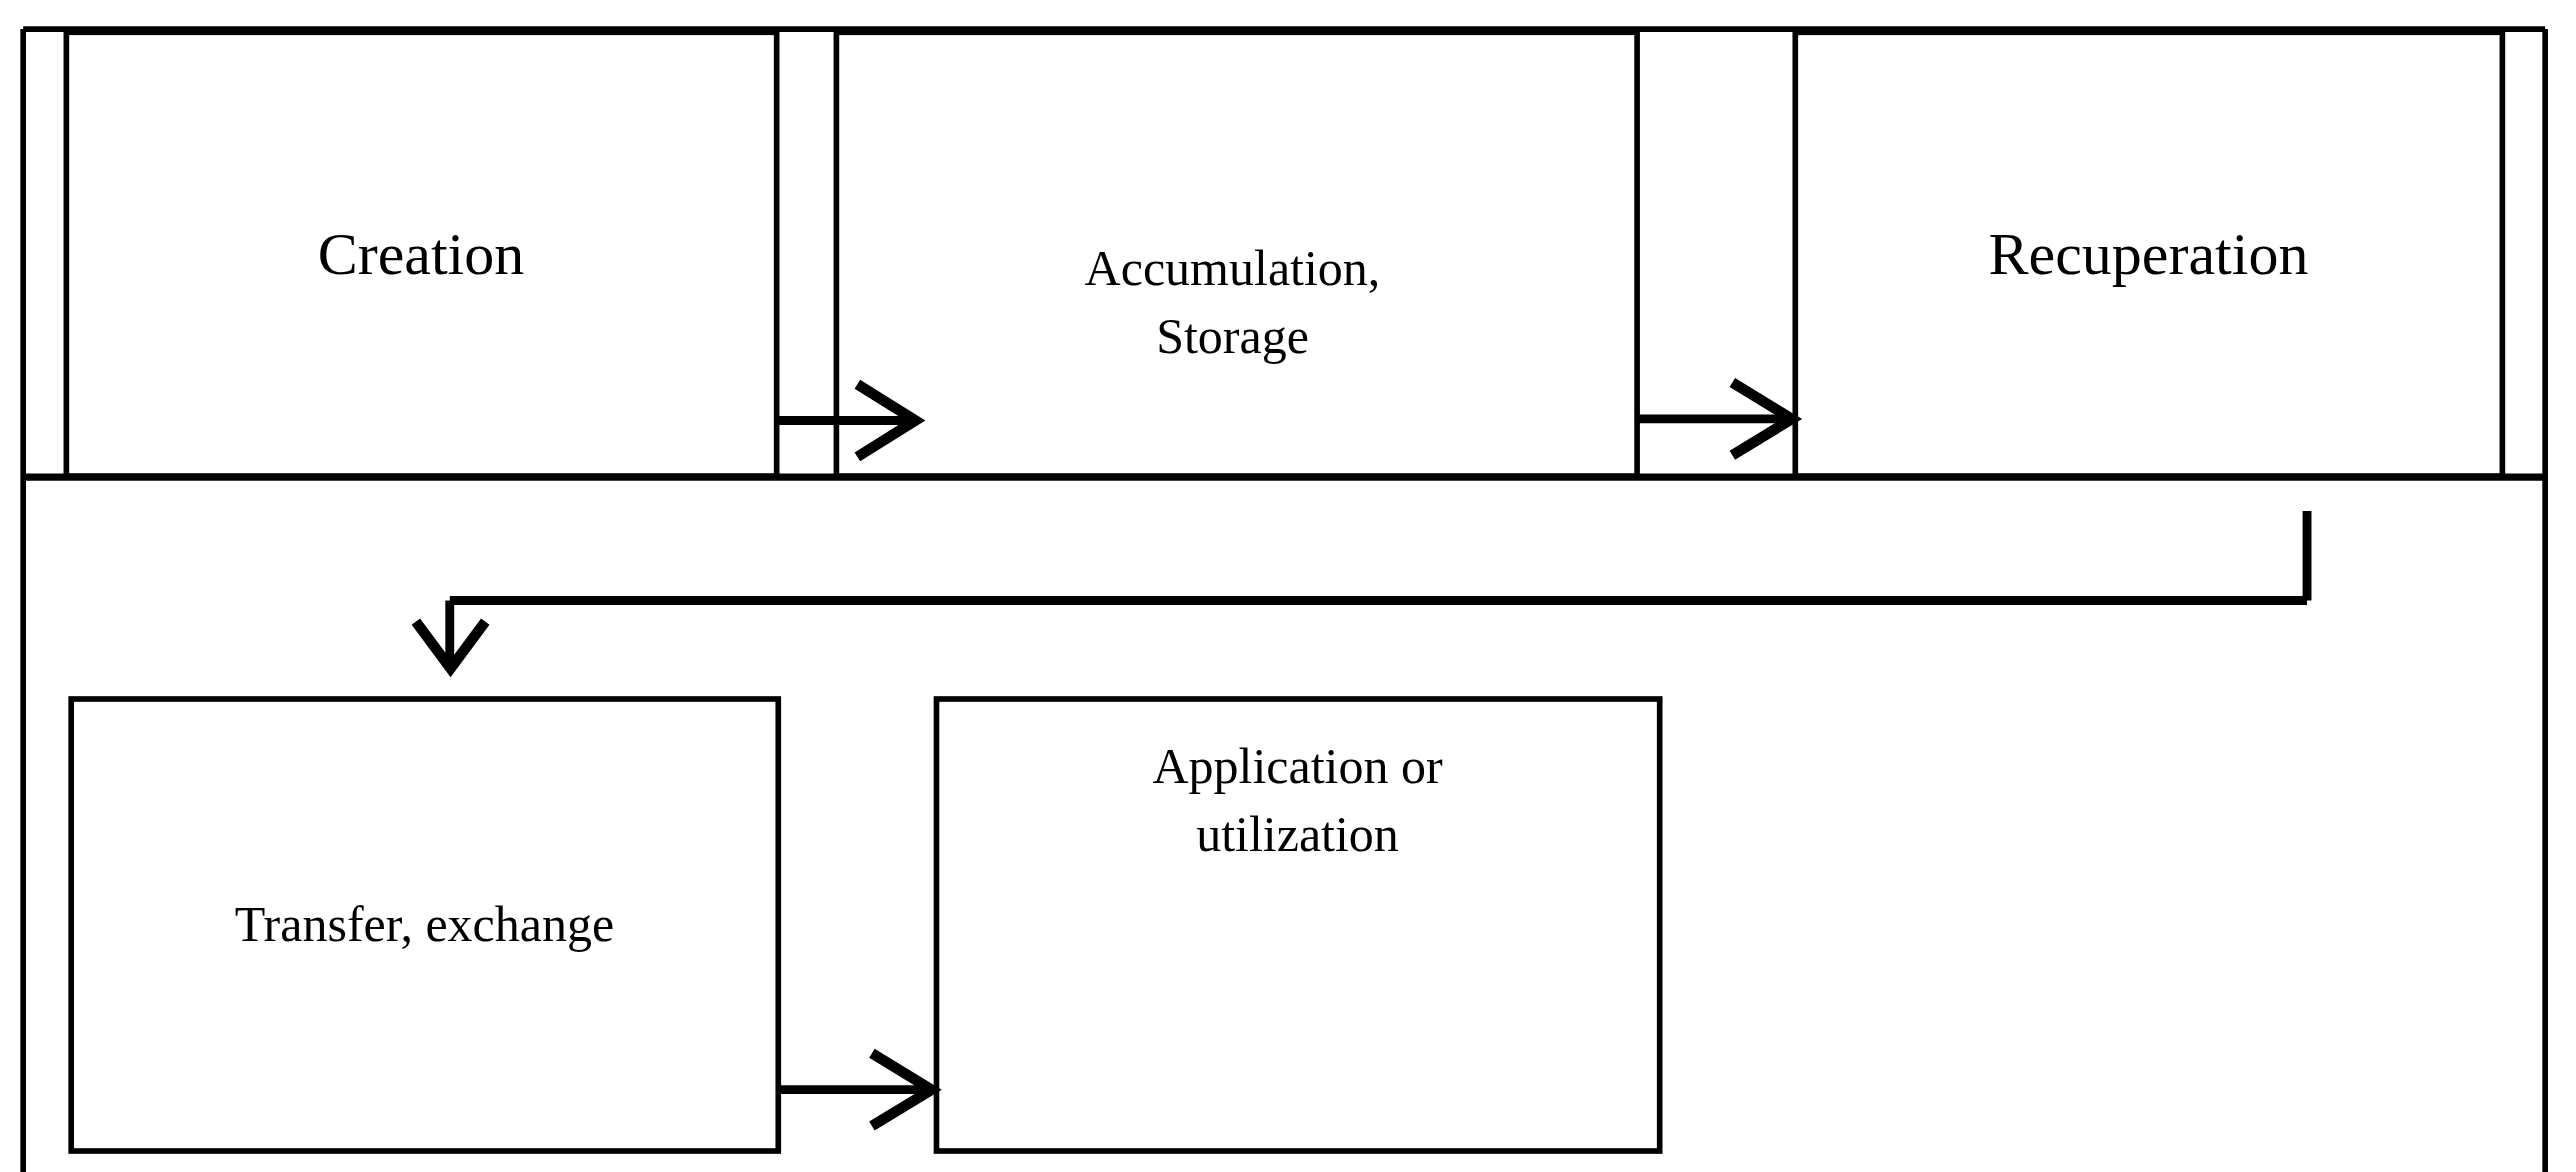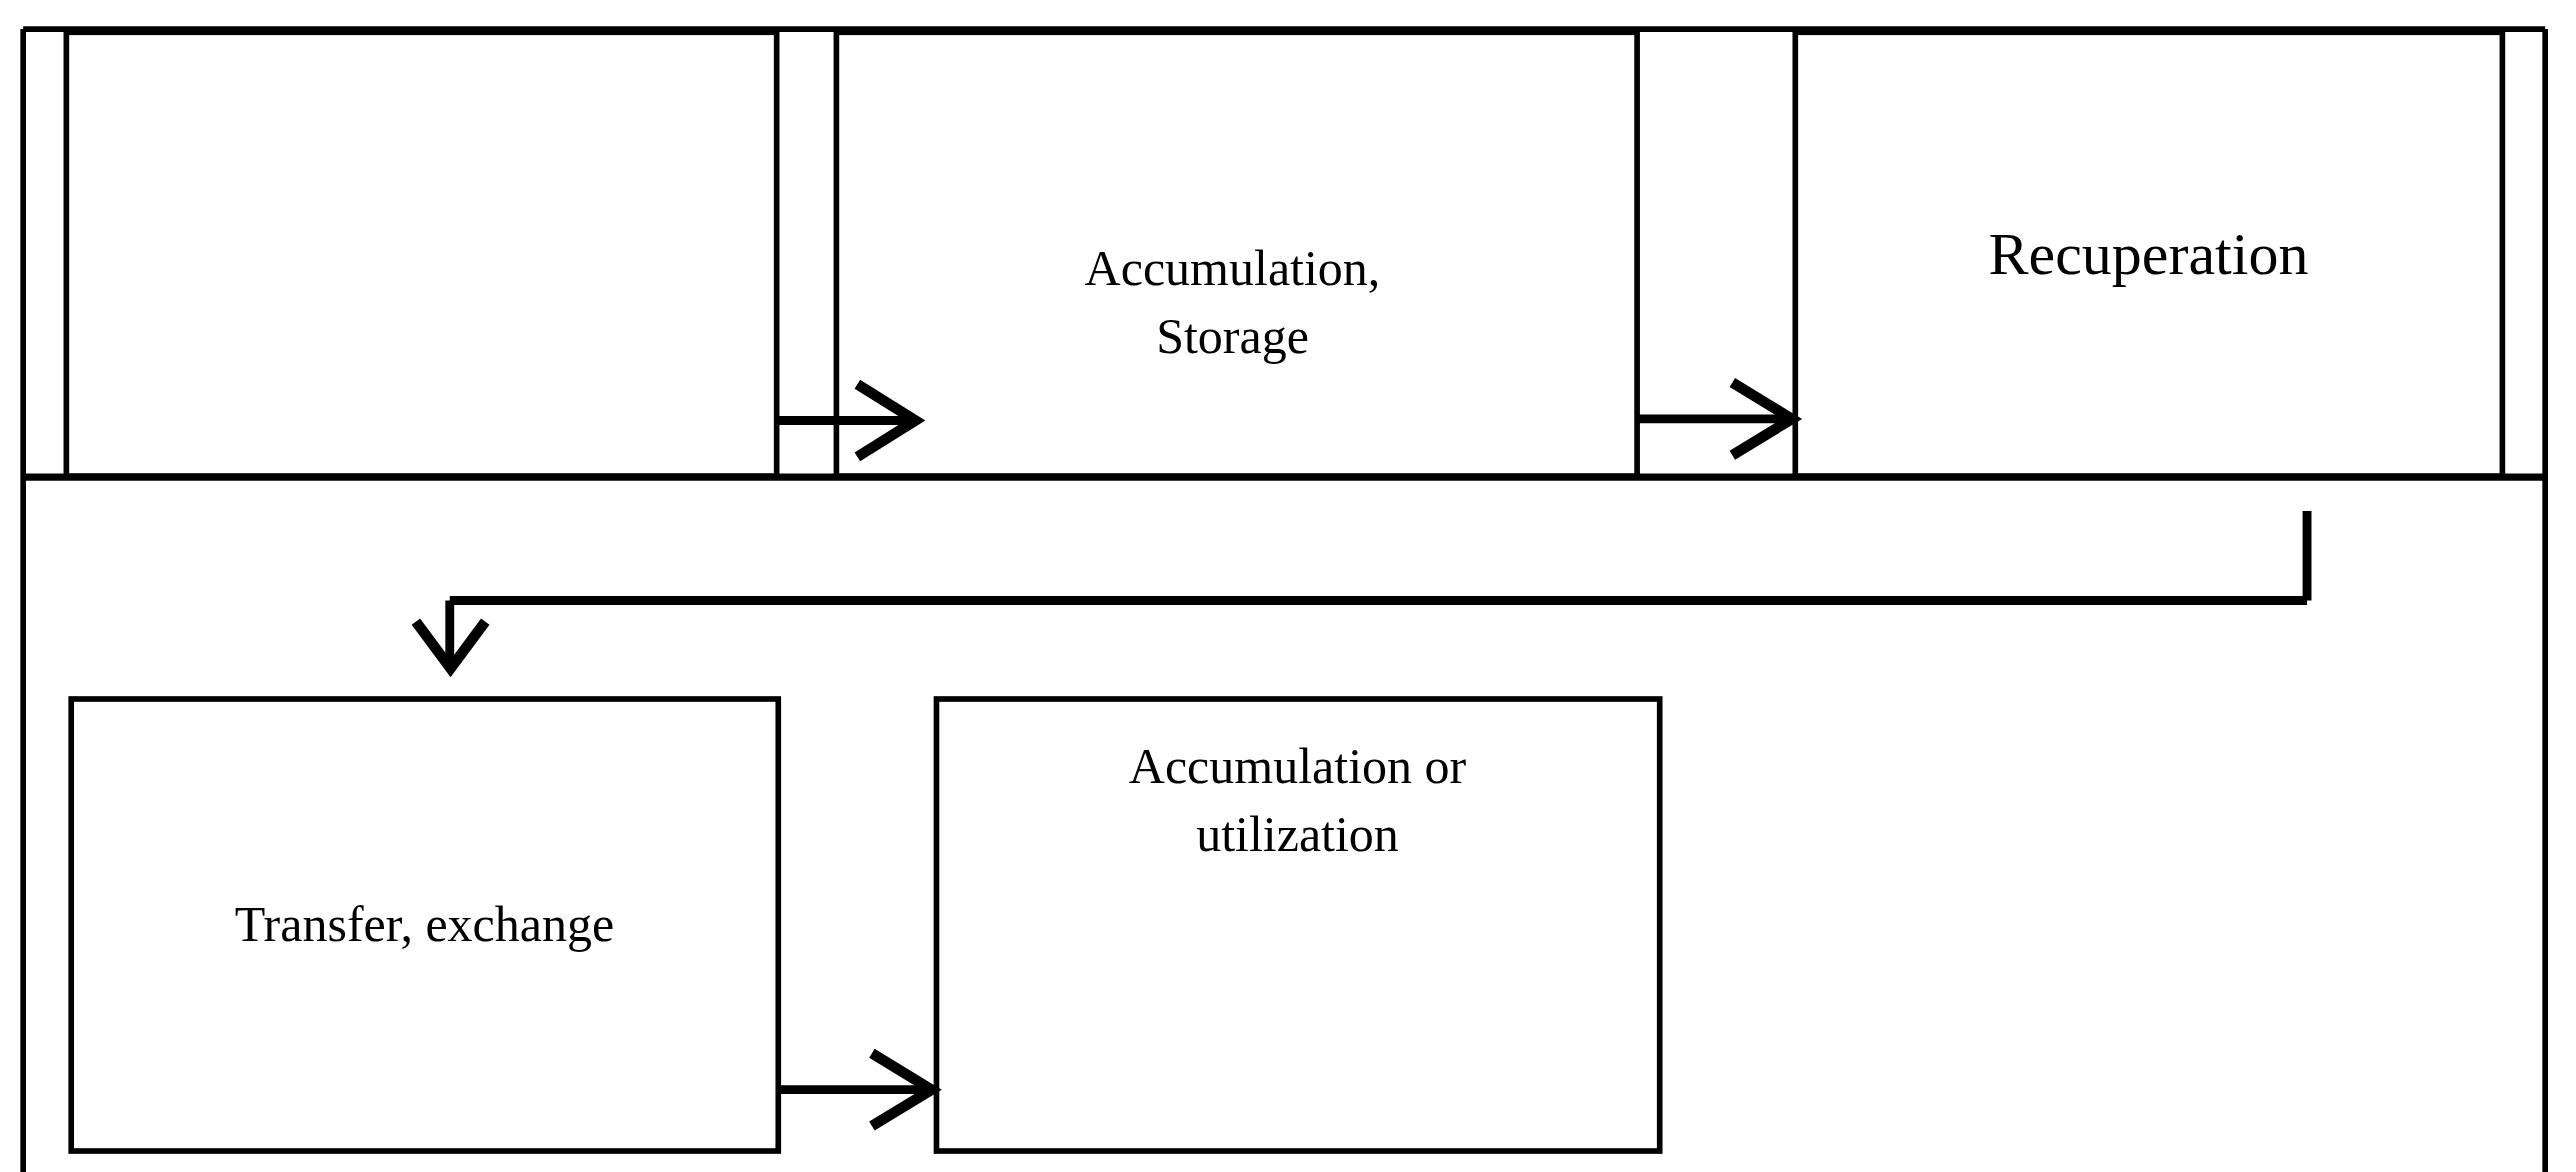--- a/index.html
+++ b/index.html
@@ -52,33 +52,36 @@
       <path d="M 515 770 L 558 828 L 601 770" stroke-width="13" stroke-linecap="butt"></path>
     </g>
 
     <g stroke="#000000" stroke-width="11" fill="none">
       <path d="M 962 1350 L 1148 1350"></path>
       <path d="M 1080 1305 L 1154 1350 L 1080 1395" stroke-width="13" stroke-linecap="butt"></path>
     </g>
 
   </svg>
 
+  <div class="nodebox big" style="left:66px;top:32px;width:710px;height:444px;">
+    <span class="lbl">Creation</span>
+  </div>
 
   <div class="nodebox mid" style="left:832px;top:32px;width:801px;height:444px;padding-top:97px;">
     <span class="lbl">Accumulation,
 Storage</span>
   </div>
 
   <div class="nodebox big" style="left:1795px;top:32px;width:707px;height:444px;">
     <span class="lbl">Recuperation</span>
   </div>
 
   <div class="nodebox mid" style="left:71px;top:699px;width:707px;height:452px;justify-content:center;">
     <span class="lbl">Transfer, exchange</span>
   </div>
 
   <div class="nodebox mid" style="left:936px;top:699px;width:723px;height:452px;align-items:flex-start;padding-top:34px;">
-    <span class="lbl">Accumulation or
+    <span class="lbl">Application or
 utilization</span>
   </div>
 
 </div>
 
 
 </body></html>

